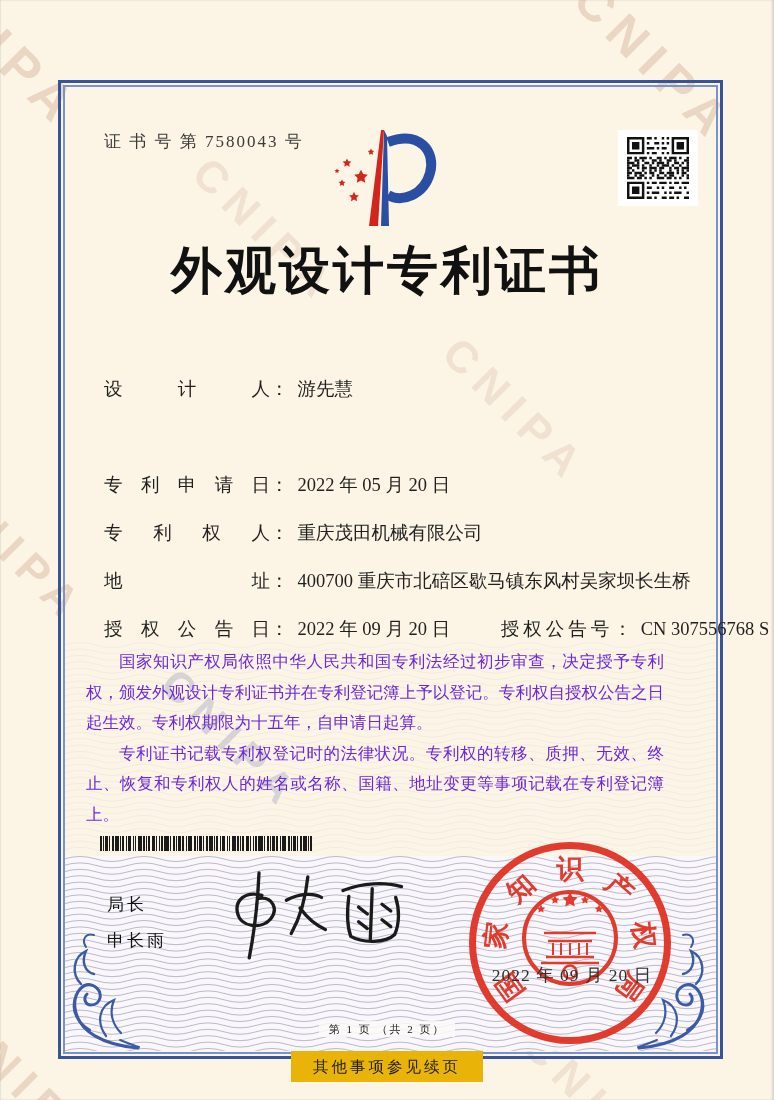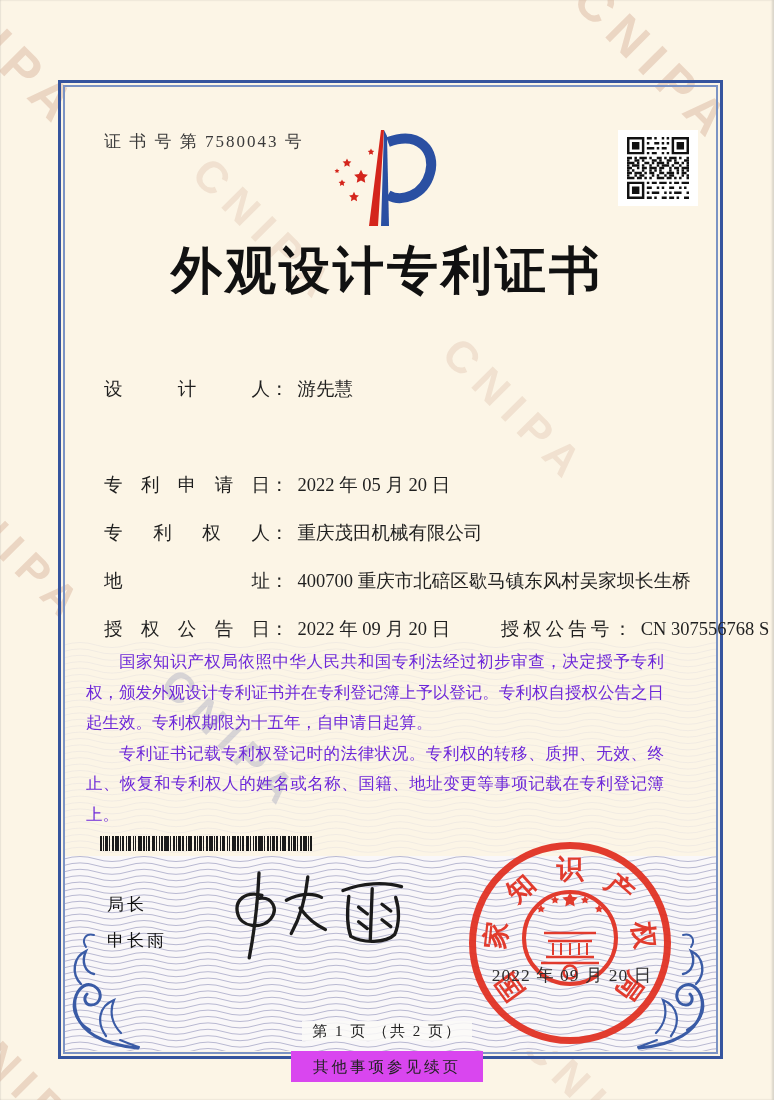--- a/index.html
+++ b/index.html
@@ -52,24 +52,24 @@
   
   .sig-label{position:absolute;z-index:3;font-family:"Liberation Sans","DejaVu Sans",sans-serif;font-size:17px;color:#111;letter-spacing:3px;}
   
   .seal-svg{position:absolute;left:455px;top:838px;z-index:4;opacity:.95;}
   .seal-date{
     position:absolute;left:486px;top:963px;width:172px;z-index:5;text-align:center;
     font-size:17.5px;color:#2e2e2e;letter-spacing:1px;white-space:nowrap;
   }
   .seal-char{font-family:"Liberation Serif","DejaVu Serif",serif;font-weight:bold;}
   
-  .pagenum{position:absolute;left:0;top:1022px;width:774px;z-index:3;text-align:center;font-size:15px;color:#222;}
+  .pagenum{position:absolute;left:0;top:1022px;width:774px;z-index:3;text-align:center;font-size:11px;color:#222;}
   .pagenum span{background:rgba(252,250,248,.85);padding:2px 10px;letter-spacing:2px;}
   .footnote{position:absolute;left:0;top:1057px;width:774px;z-index:3;text-align:center;font-size:15.5px;color:#222;}
-  .footnote span{background:#d946ef;padding:7px 22px;letter-spacing:3px;}
+  .footnote span{background:#eab308;padding:7px 22px;letter-spacing:3px;}
   .qr-box{position:absolute;left:618px;top:130px;width:80px;height:76px;background:#fff;z-index:3;}
   .barcode{position:absolute;left:100px;top:836px;z-index:3;}
   .logo{position:absolute;left:330px;top:124px;z-index:3;}
   .autograph{position:absolute;left:218px;top:862px;z-index:3;}
 </style>
 </head>
 <body>
 
 <div class="page">
 

